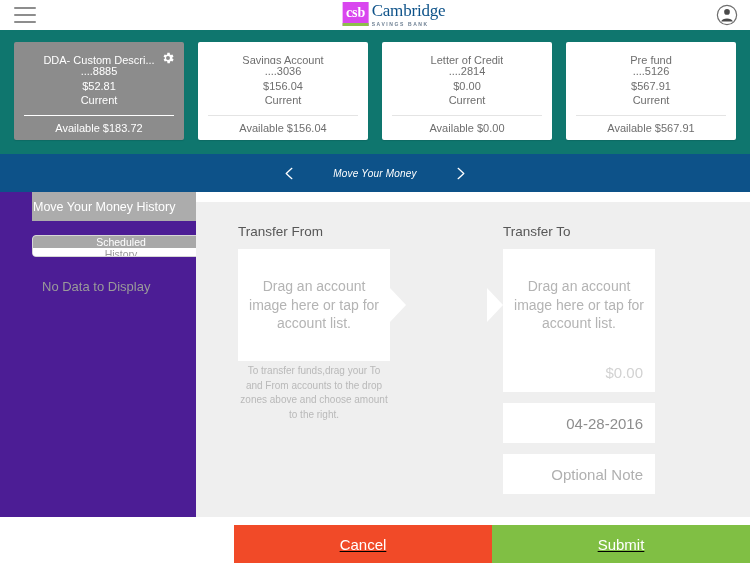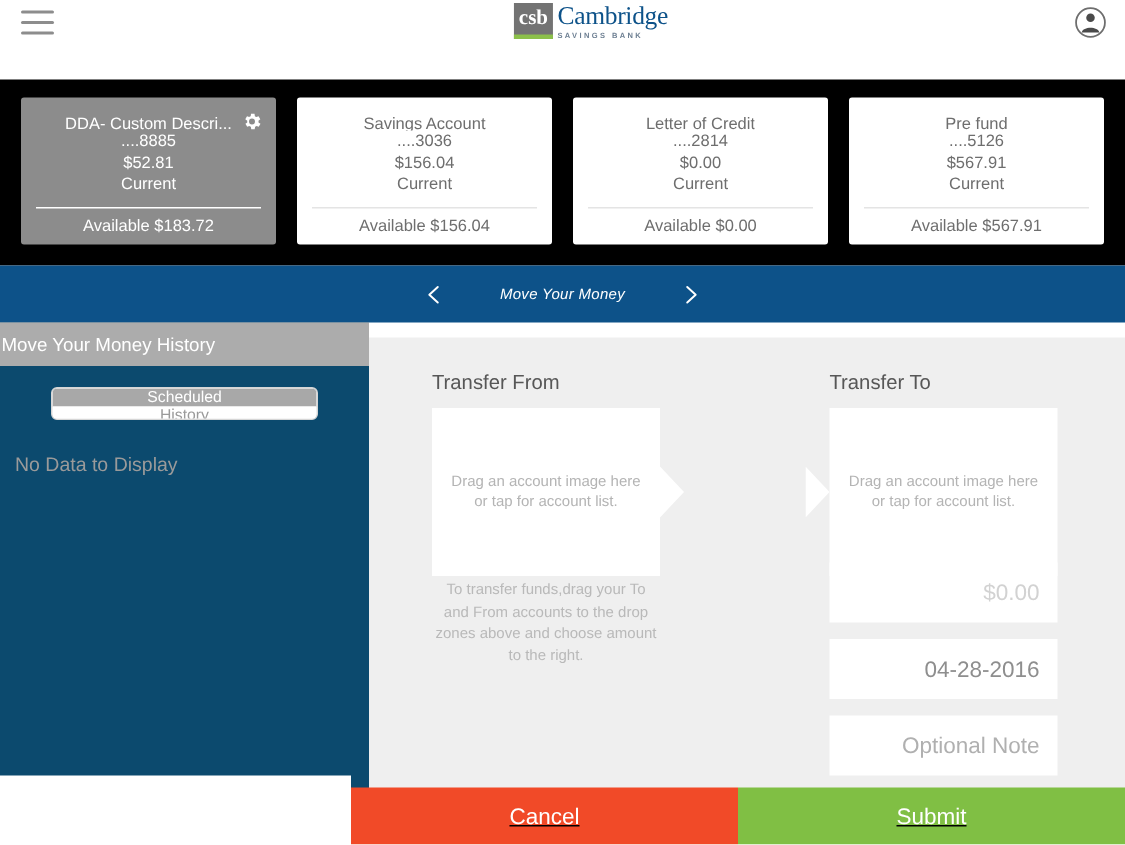--- a/index.html
+++ b/index.html
@@ -42,21 +42,21 @@
     position: absolute;
     left: 50%;
     transform: translateX(-50%);
     display: flex;
     align-items: flex-start;
     gap: 3px;
   }
   .brand-mark {
     width: 26px;
     height: 24px;
-    background: #737373;
+    background: #d946ef;
     color: #ffffff;
     font-family: "Liberation Serif", serif;
     font-size: 14px;
     font-weight: 700;
     display: flex;
     align-items: center;
     justify-content: center;
     border-bottom: 3px solid #8cc04a;
     line-height: 1;
     margin-left: 38px;
@@ -80,26 +80,25 @@
     position: absolute;
     right: 12px;
     top: 4px;
     width: 22px;
     height: 22px;
     cursor: pointer;
   }
 
   
   .cards-strip {
-    background: #000000;
+    background: #0f766e;
     padding: 12px 14px 14px 14px;
     display: flex;
     gap: 14px;
     height: 124px;
-    margin-top: 23px;
   }
   .acct-card {
     flex: 1;
     background: #ffffff;
     border-radius: 2px;
     padding: 12px 10px 0 10px;
     display: flex;
     flex-direction: column;
     align-items: center;
     position: relative;
@@ -162,21 +161,21 @@
   .nav-chev {
     width: 16px; height: 16px;
     cursor: pointer;
     display: flex; align-items: center; justify-content: center;
   }
 
   
   .body-split { display: flex; height: 325px; }
 
   
-  .sidebar { width: 246px; background: #0c4a6e; }
+  .sidebar { width: 196px; background: #4c1d95; padding-left: 32px; }
   .side-header {
     height: 29px;
     background: #acacac;
     color: #ffffff;
     font-size: 12.5px;
     display: flex;
     align-items: center;
     padding-left: 1px;
   }
   .segmented {
@@ -232,21 +231,21 @@
     top: 22px;
     width: 160px;
   }
   .dropzone {
     width: 152px;
     height: 112px;
     background: #ffffff;
     display: flex;
     align-items: center;
     text-align: center;
-    font-size: 10px;
+    font-size: 14px;
     color: #b4b4b4;
     line-height: 1.35;
     padding: 0 8px;
     cursor: pointer;
     position: relative;
   }
   .chev-arrow {
     position: absolute;
     top: 50%;
     transform: translateY(-50%);

